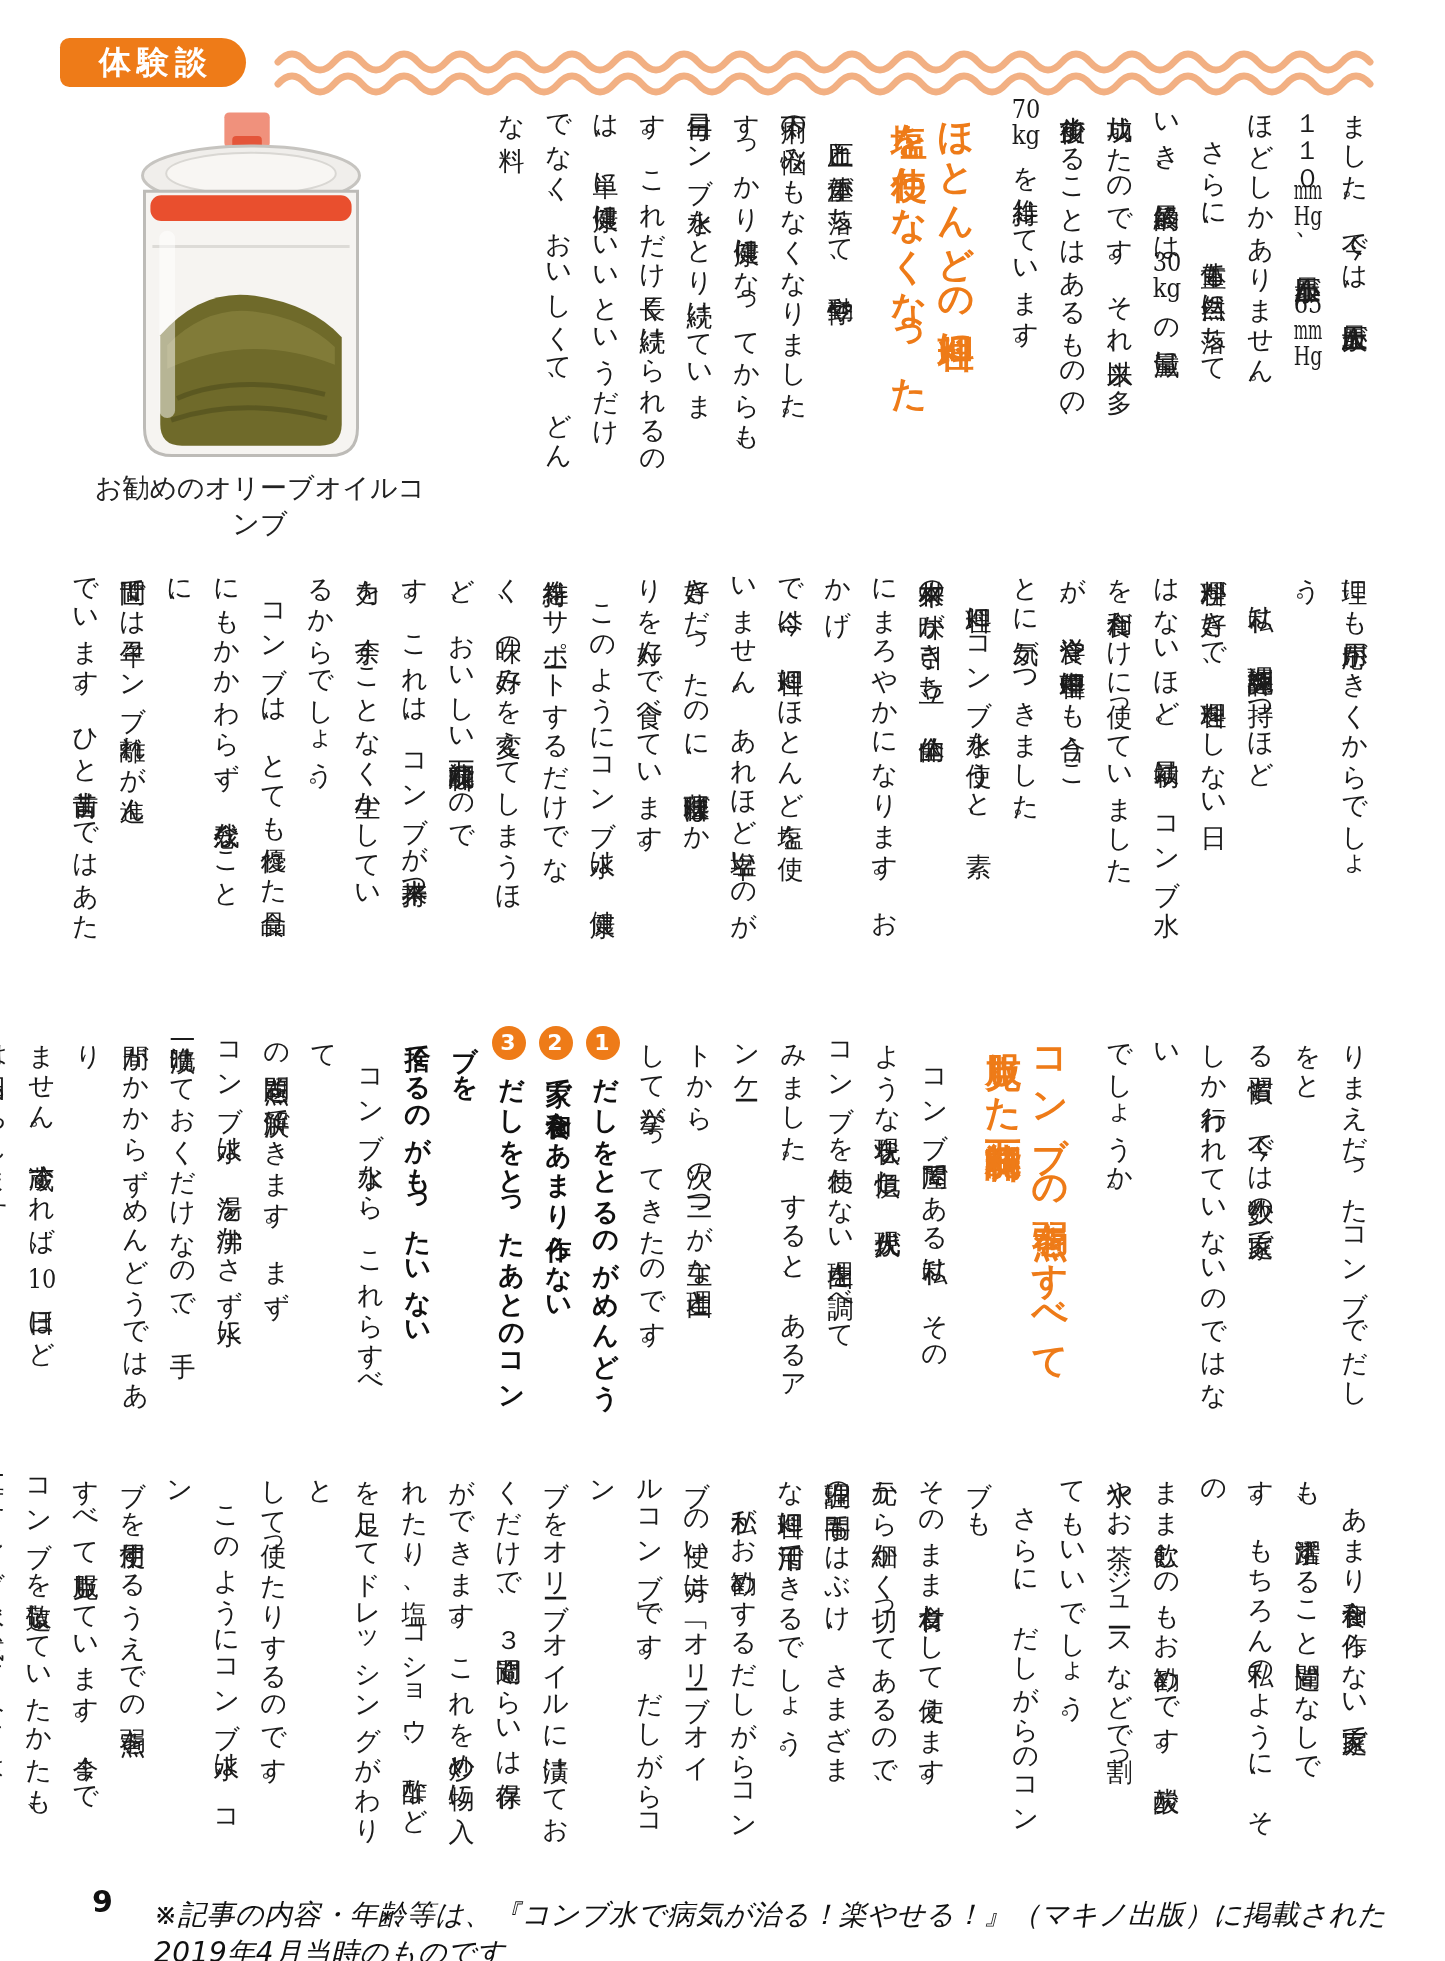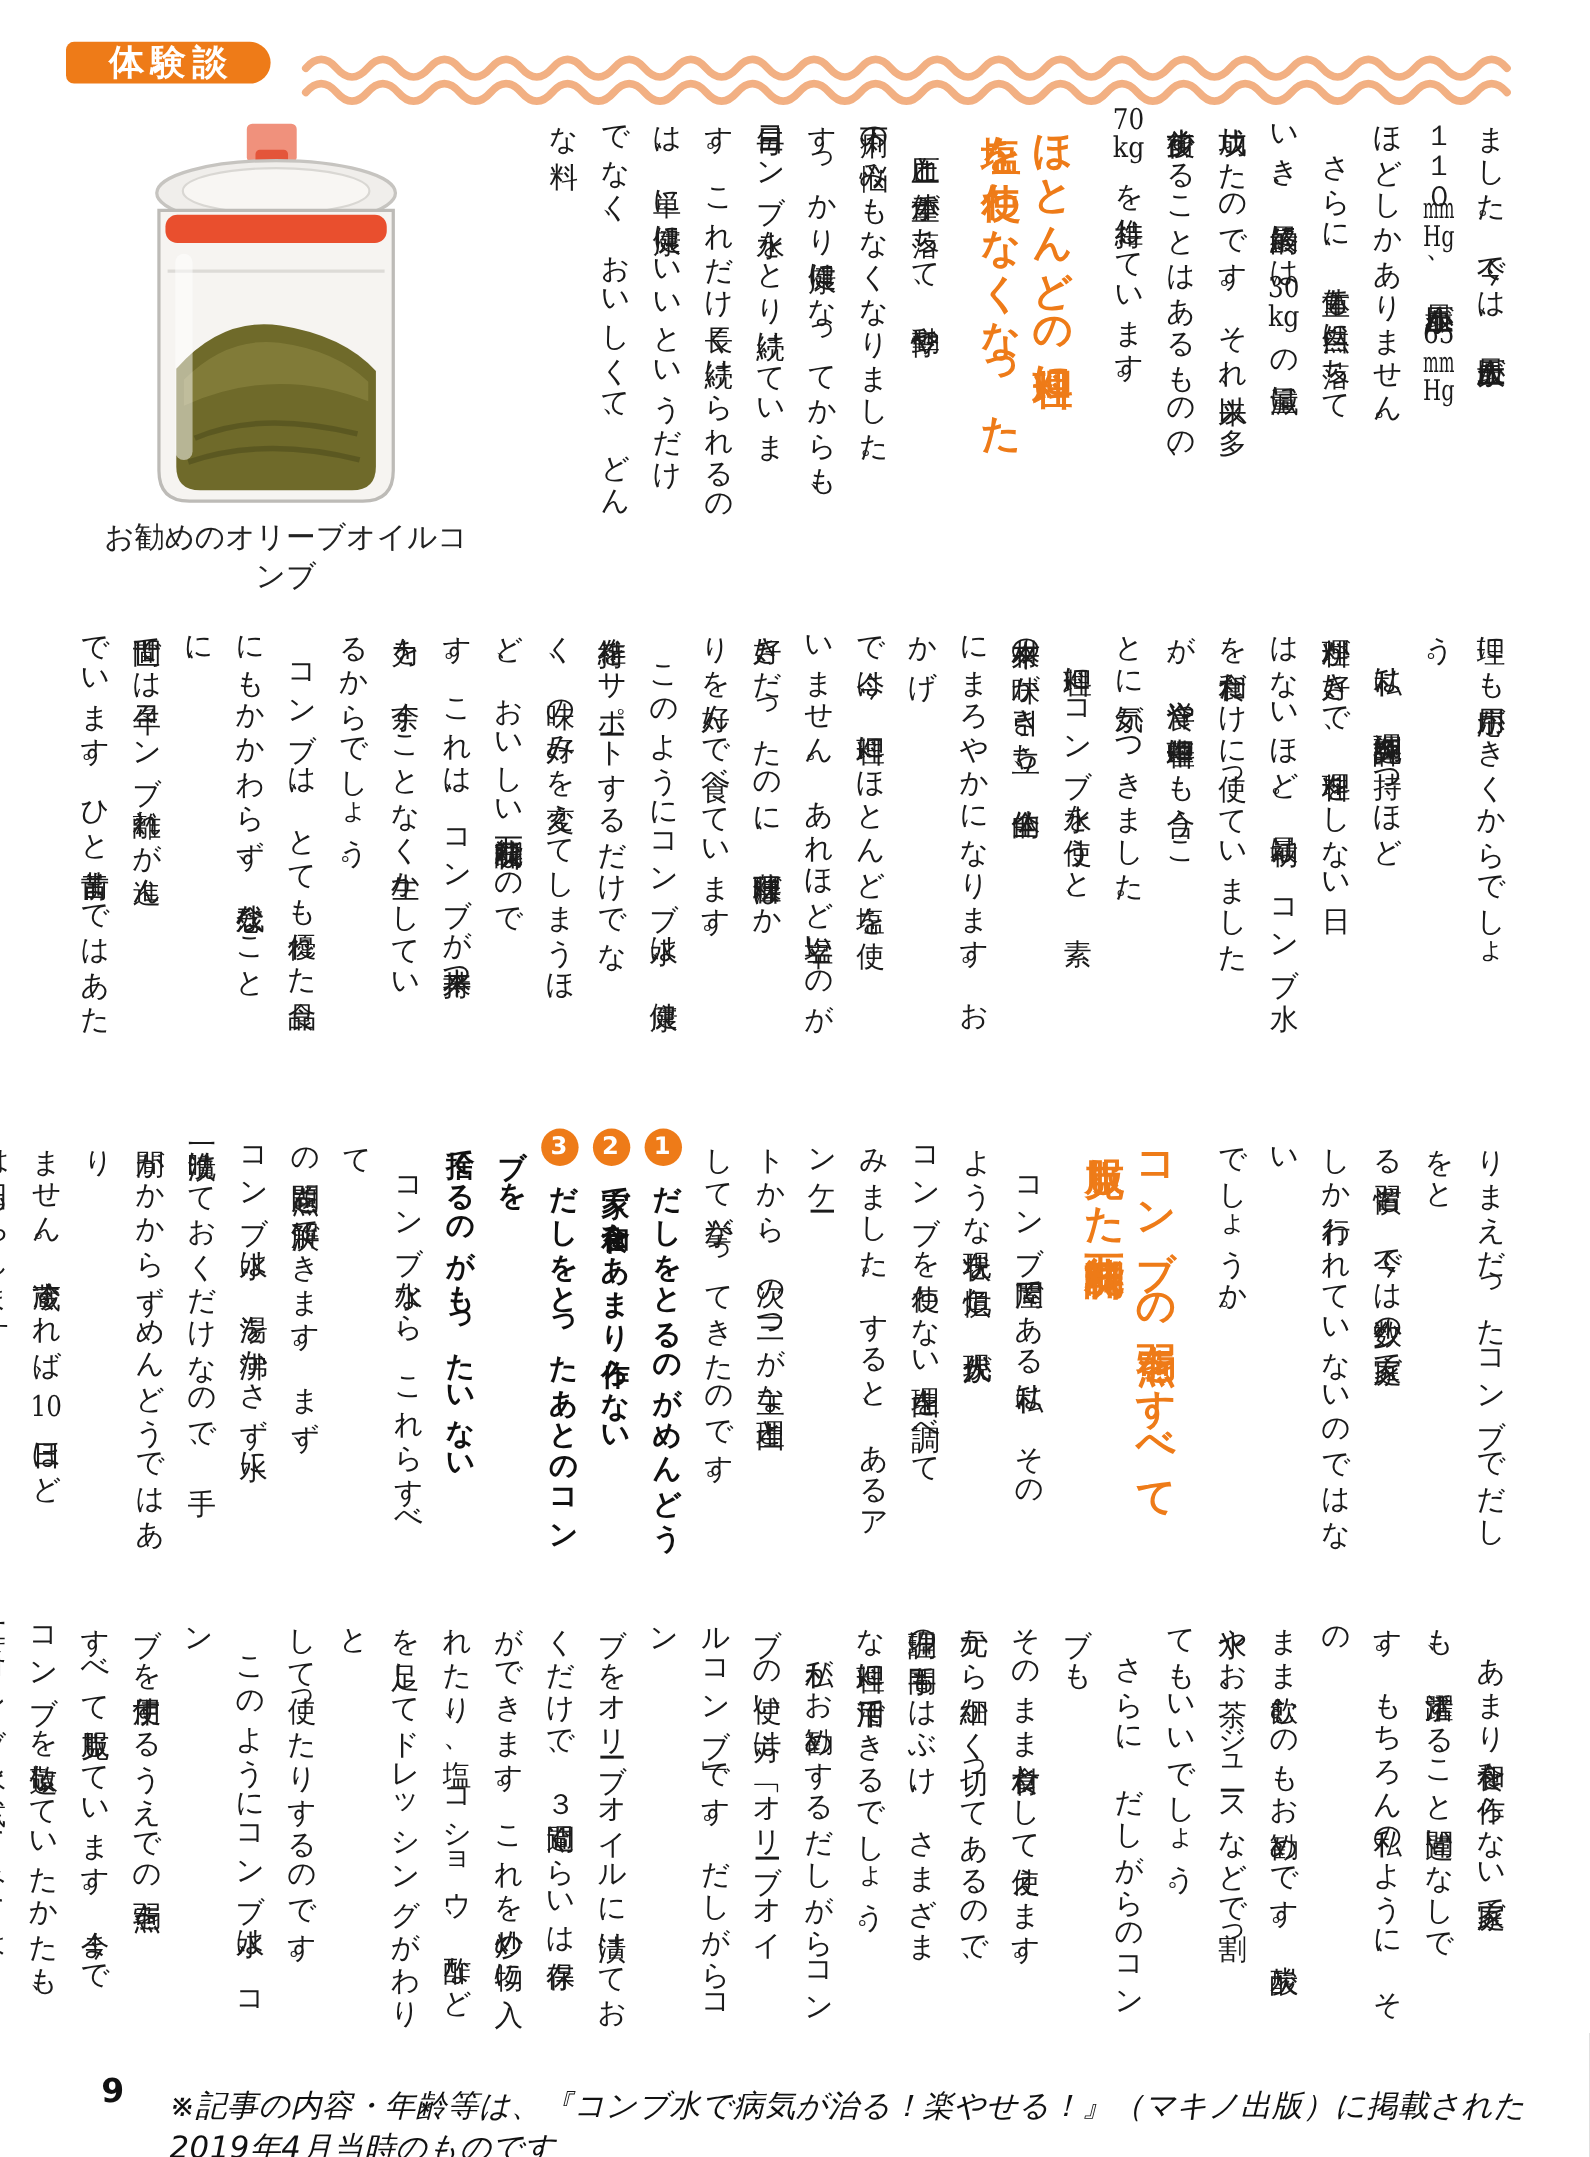--- a/index.html
+++ b/index.html
@@ -4,21 +4,21 @@
 <style>
   :root{ --accent:#ee7b18; --ink:#1b1b1b; }
   html,body{margin:0;padding:0;}
   body{background:#888;}
   .page{
     position:relative; width:1445px; height:1961px; margin:0 auto;
     background:#ffffff; overflow:hidden;
     font-family:"DejaVu Serif","Liberation Serif",serif; color:var(--ink);
   }
   .badge{
-    position:absolute; left:60px; top:38px; width:186px; height:38px;
+    position:absolute; left:60px; top:38px; width:186px; height:49px;
     background:var(--accent); border-radius:10px 26px 26px 10px;
     display:flex; align-items:center; justify-content:center;
   }
   .badge span{
     color:#fff; font-family:"DejaVu Sans","Liberation Sans",sans-serif;
     font-weight:bold; font-size:32px; letter-spacing:6px; padding-left:6px;
   }
   .waves{position:absolute; left:272px; top:48px; width:1150px; height:48px;}
   .photo{position:absolute; left:108px; top:102px; width:286px; height:364px;}
   .caption{

